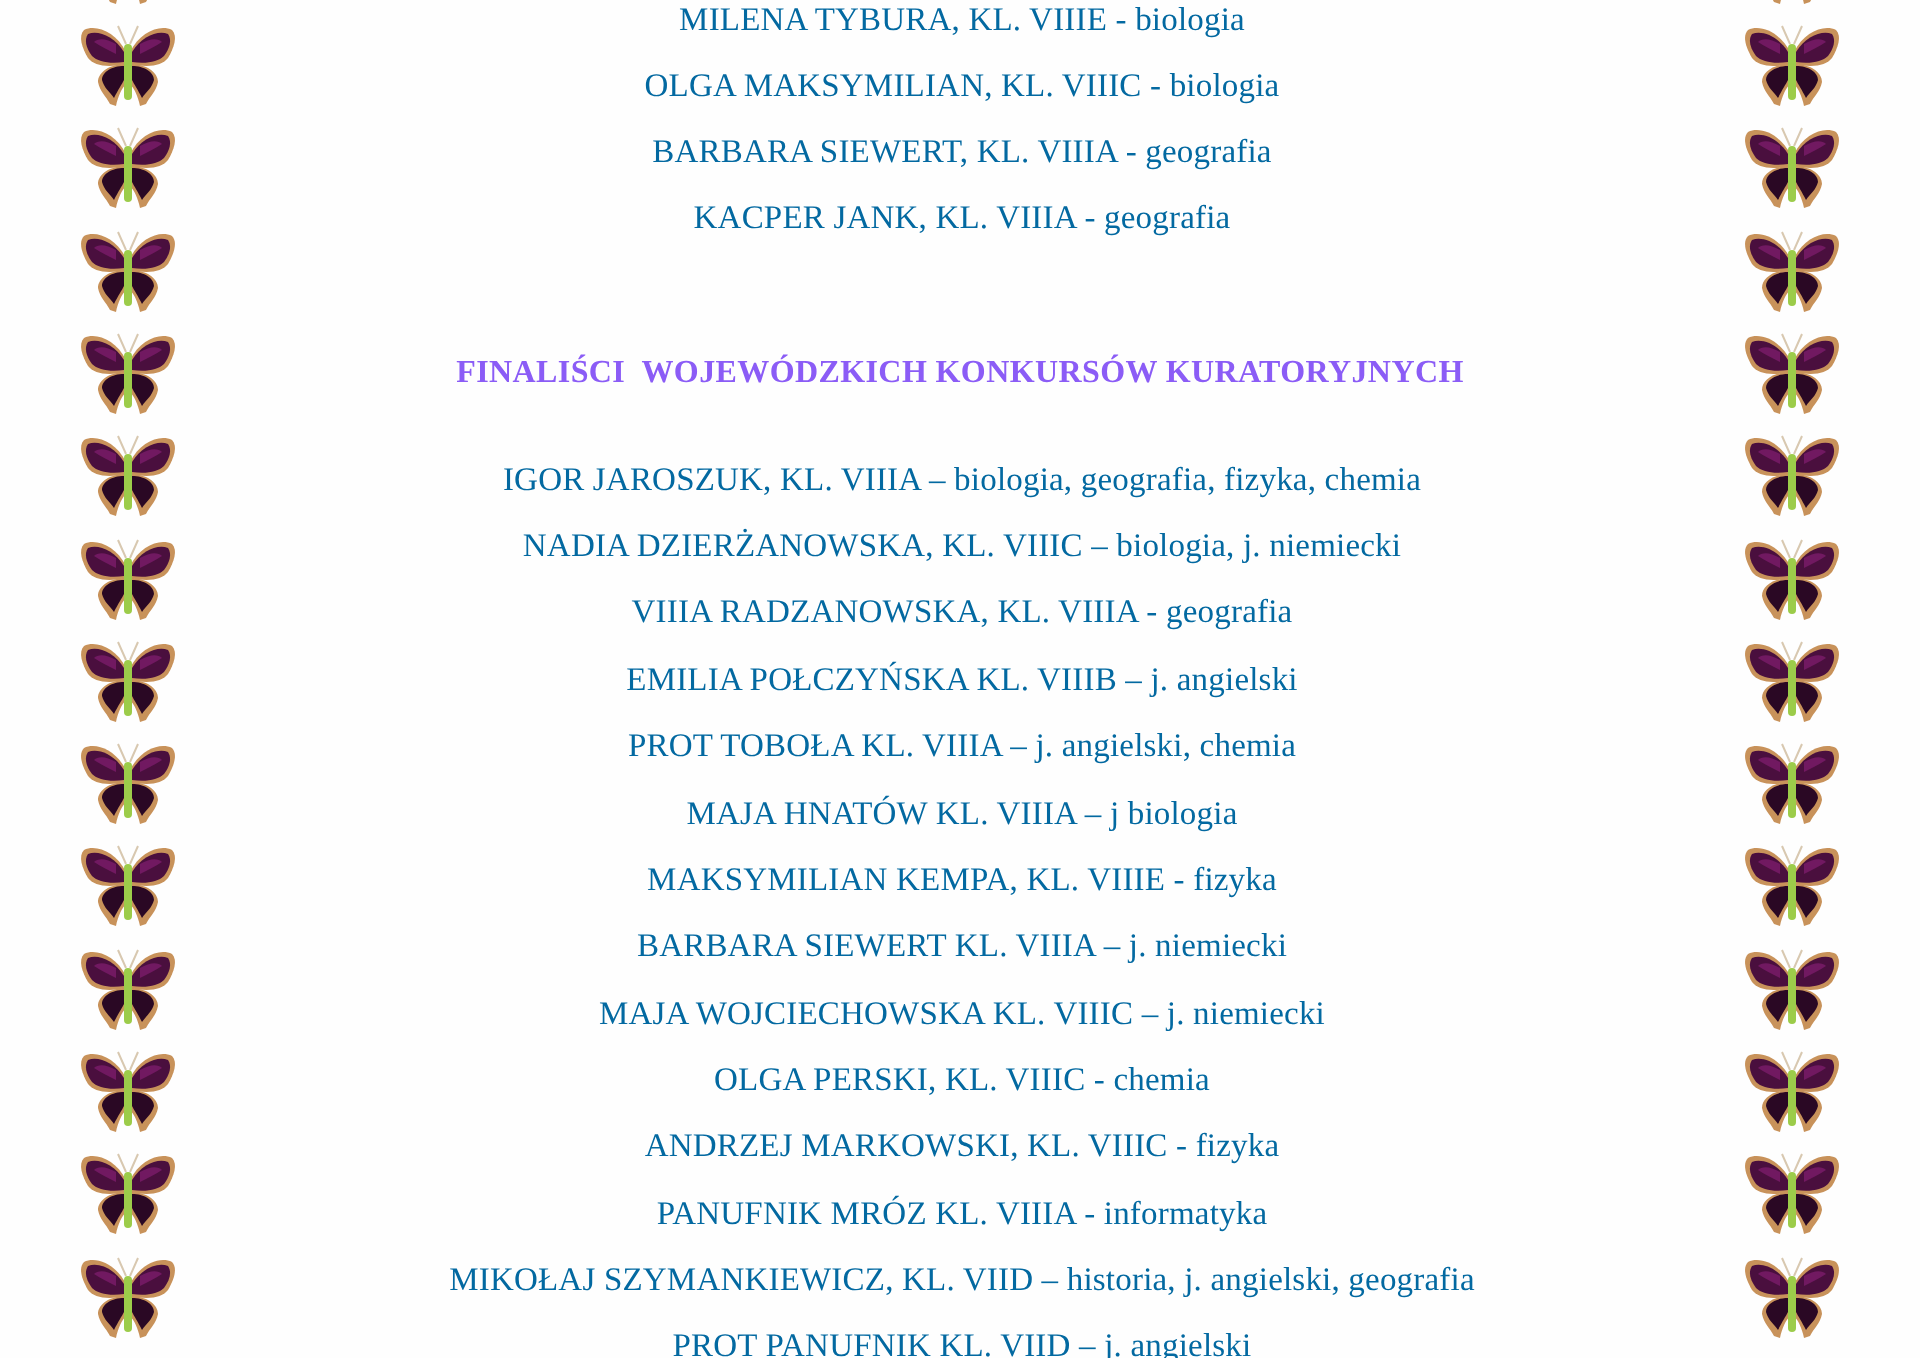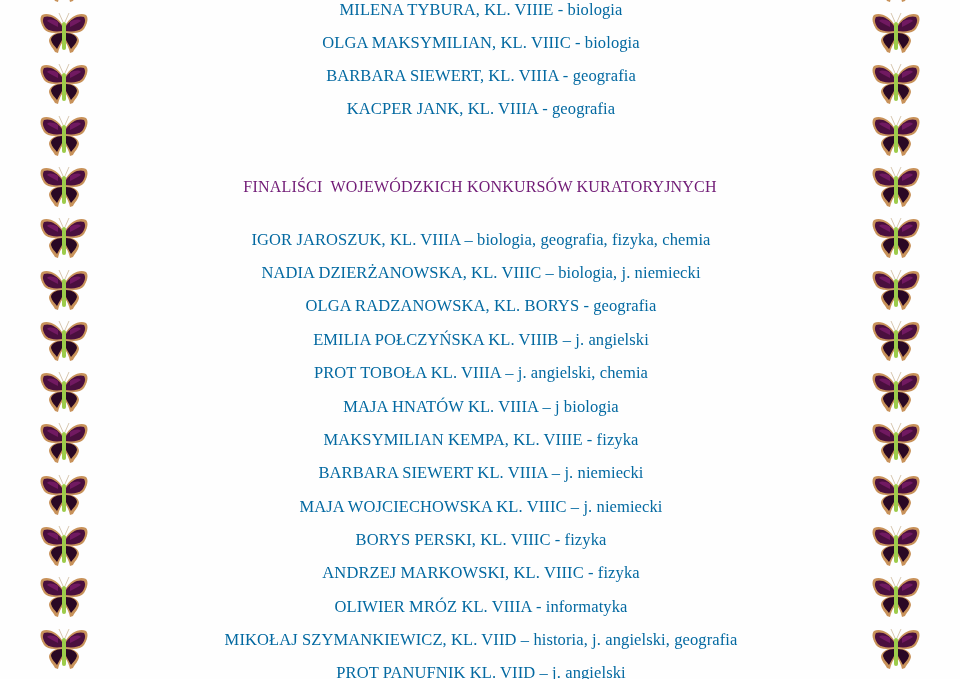--- a/index.html
+++ b/index.html
@@ -20,21 +20,21 @@
       position: absolute; left: 120px; width: 720px; top: 0;
       text-align: center;
     }
     .line {
       position: absolute; left: 1px; width: 720px;
       font-size: 16.5px; color: #0369a1; white-space: nowrap;
       letter-spacing: 0.1px;
     }
     .heading {
       position: absolute; left: 0; width: 720px;
-      font-size: 16px; font-weight: normal; color: #701a75; white-space: pre;
+      font-size: 16px; font-weight: bold; color: #8b5cf6; white-space: pre;
       letter-spacing: 0.2px;
     }
   </style>
 </head>
 <body>
 
 <div class="border-col left">
     <svg class="bfly" viewBox="0 0 52 46" style="top: -41.3px;">
 
     <path d="M25 16 C20 6 10 2 4 5 C1 8 3 14 6 19 C9 23 16 24 25 22 Z" fill="#c8925a"></path>
@@ -642,25 +642,25 @@
 <div class="content">
   <div class="line" style="top:0px">MILENA TYBURA, KL. VIIIE - biologia</div>
   <div class="line" style="top:33px">OLGA MAKSYMILIAN, KL. VIIIC - biologia</div>
   <div class="line" style="top:66px">BARBARA SIEWERT, KL. VIIIA - geografia</div>
   <div class="line" style="top:99px">KACPER JANK, KL. VIIIA - geografia</div>
 
   <div class="heading" style="top:178px">FINALIŚCI  WOJEWÓDZKICH KONKURSÓW KURATORYJNYCH</div>
 
   <div class="line" style="top:230px">IGOR JAROSZUK, KL. VIIIA – biologia, geografia, fizyka, chemia</div>
   <div class="line" style="top:263px">NADIA DZIERŻANOWSKA, KL. VIIIC – biologia, j. niemiecki</div>
-  <div class="line" style="top:296px">OLGA RADZANOWSKA, KL. BORYS - geografia</div>
+  <div class="line" style="top:296px">VIIIA RADZANOWSKA, KL. VIIIA - geografia</div>
   <div class="line" style="top:330px">EMILIA POŁCZYŃSKA KL. VIIIB – j. angielski</div>
   <div class="line" style="top:363px">PROT TOBOŁA KL. VIIIA – j. angielski, chemia</div>
   <div class="line" style="top:397px">MAJA HNATÓW KL. VIIIA – j biologia</div>
   <div class="line" style="top:430px">MAKSYMILIAN KEMPA, KL. VIIIE - fizyka</div>
   <div class="line" style="top:463px">BARBARA SIEWERT KL. VIIIA – j. niemiecki</div>
   <div class="line" style="top:497px">MAJA WOJCIECHOWSKA KL. VIIIC – j. niemiecki</div>
-  <div class="line" style="top:530px">BORYS PERSKI, KL. VIIIC - fizyka</div>
+  <div class="line" style="top:530px">OLGA PERSKI, KL. VIIIC - chemia</div>
   <div class="line" style="top:563px">ANDRZEJ MARKOWSKI, KL. VIIIC - fizyka</div>
-  <div class="line" style="top:597px">OLIWIER MRÓZ KL. VIIIA - informatyka</div>
+  <div class="line" style="top:597px">PANUFNIK MRÓZ KL. VIIIA - informatyka</div>
   <div class="line" style="top:630px">MIKOŁAJ SZYMANKIEWICZ, KL. VIID – historia, j. angielski, geografia</div>
   <div class="line" style="top:663px">PROT PANUFNIK KL. VIID – j. angielski</div>
 </div>
 
 </body></html>

